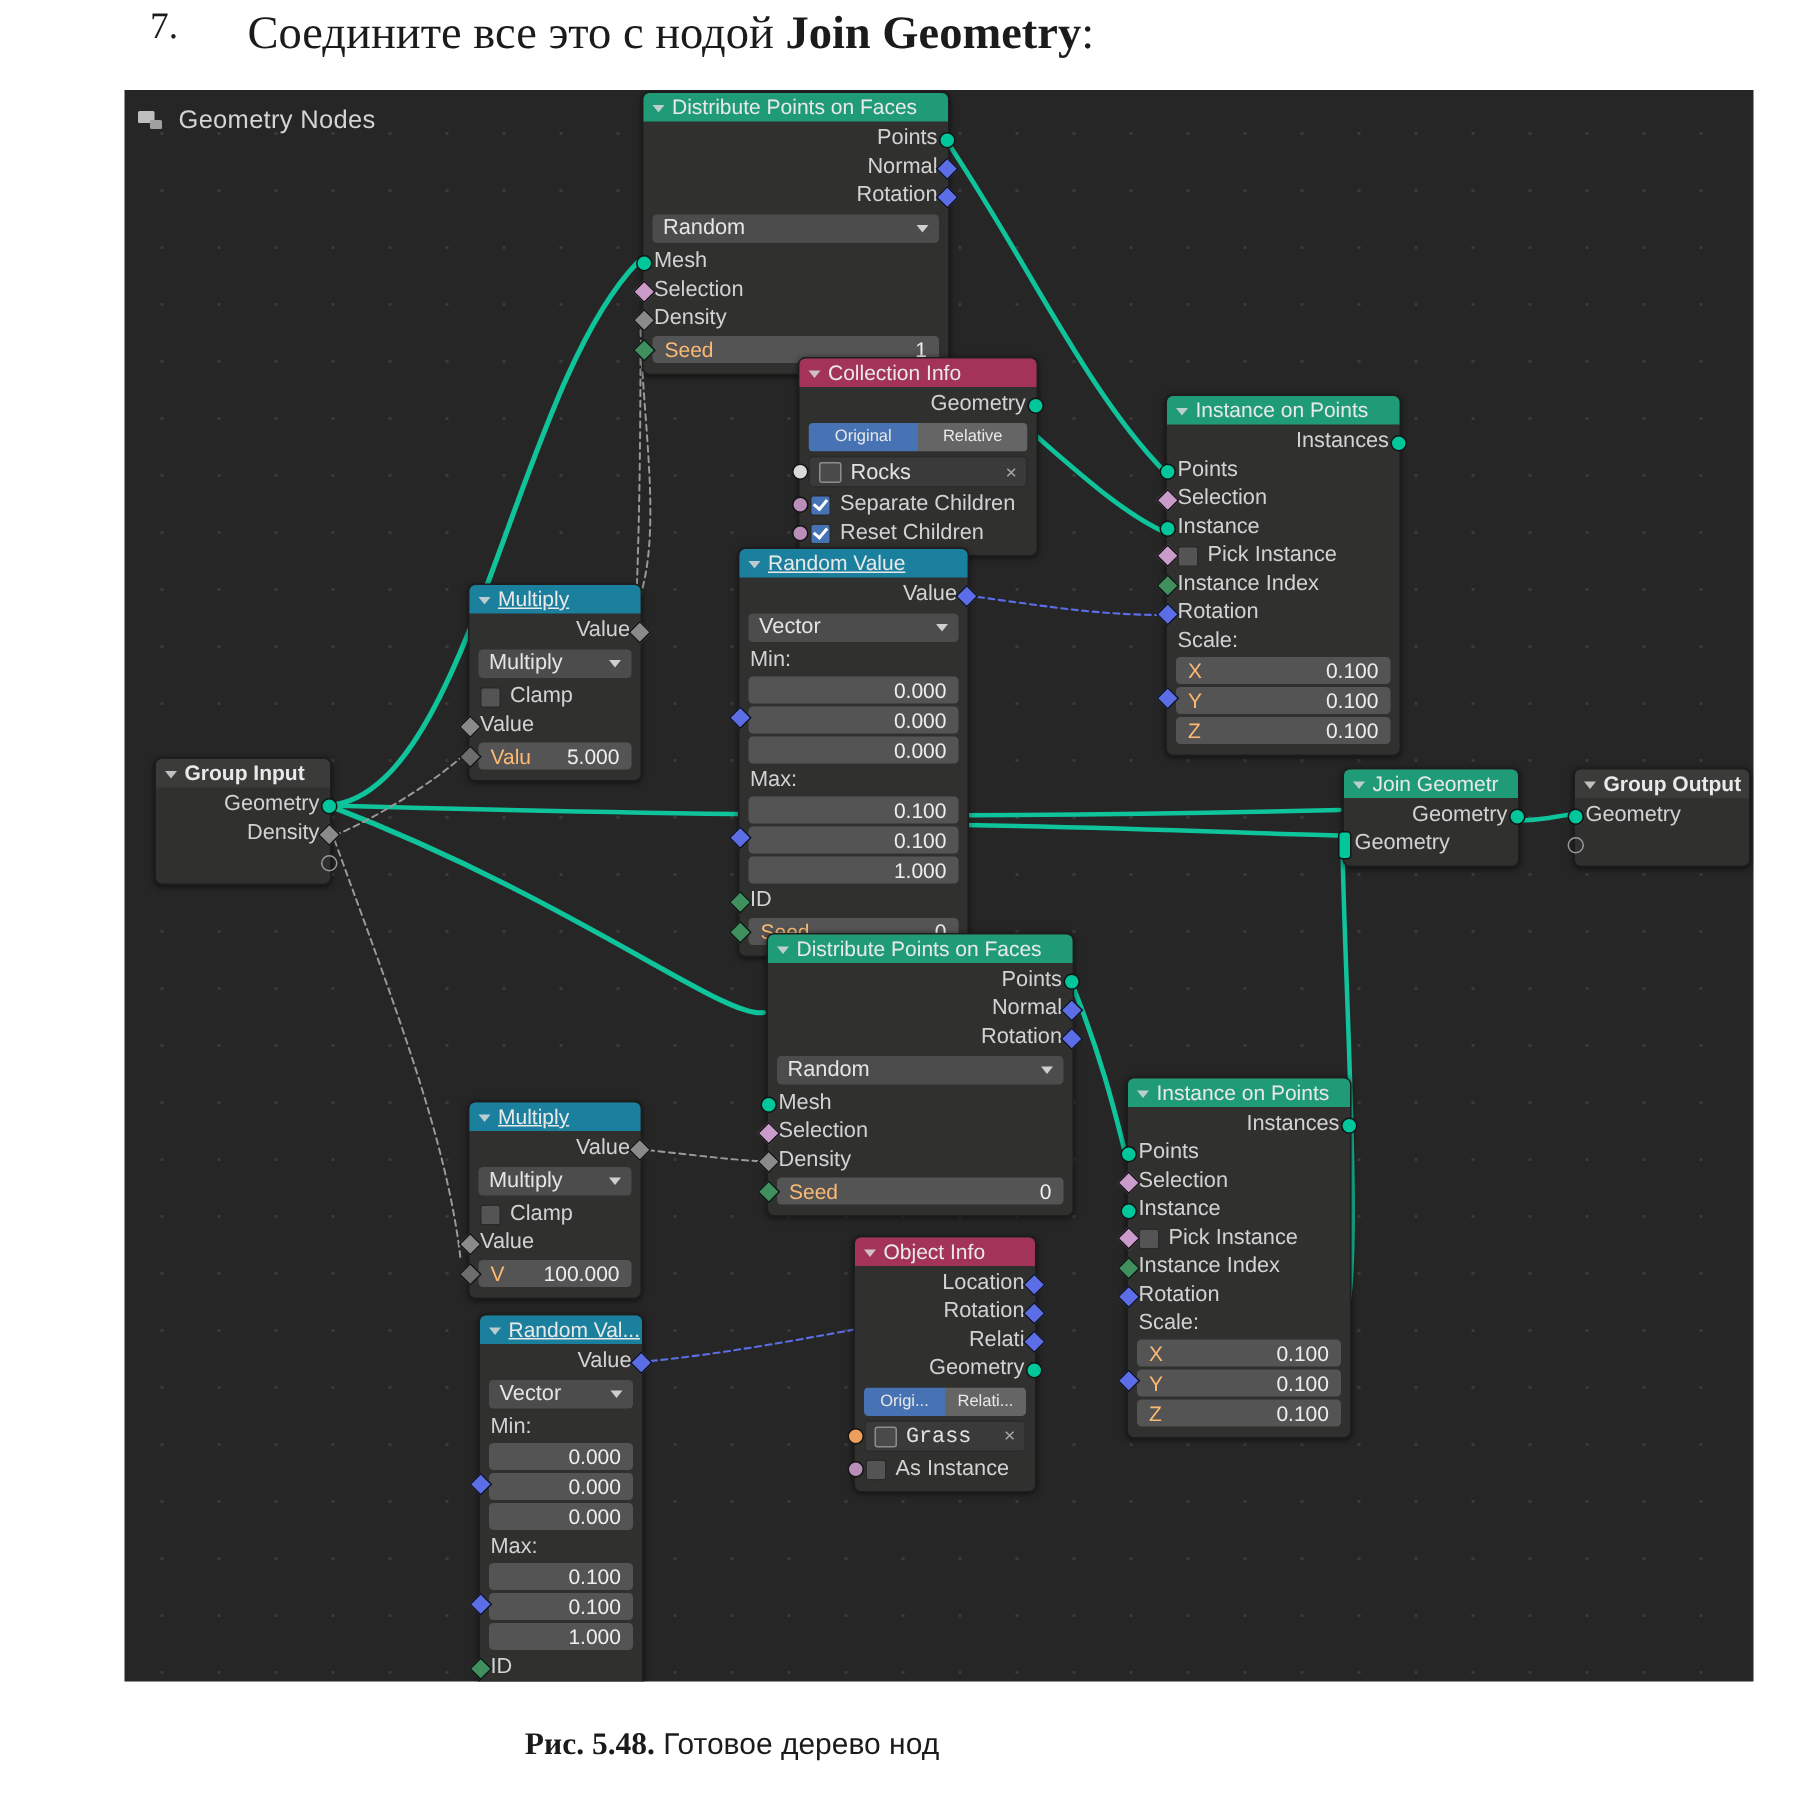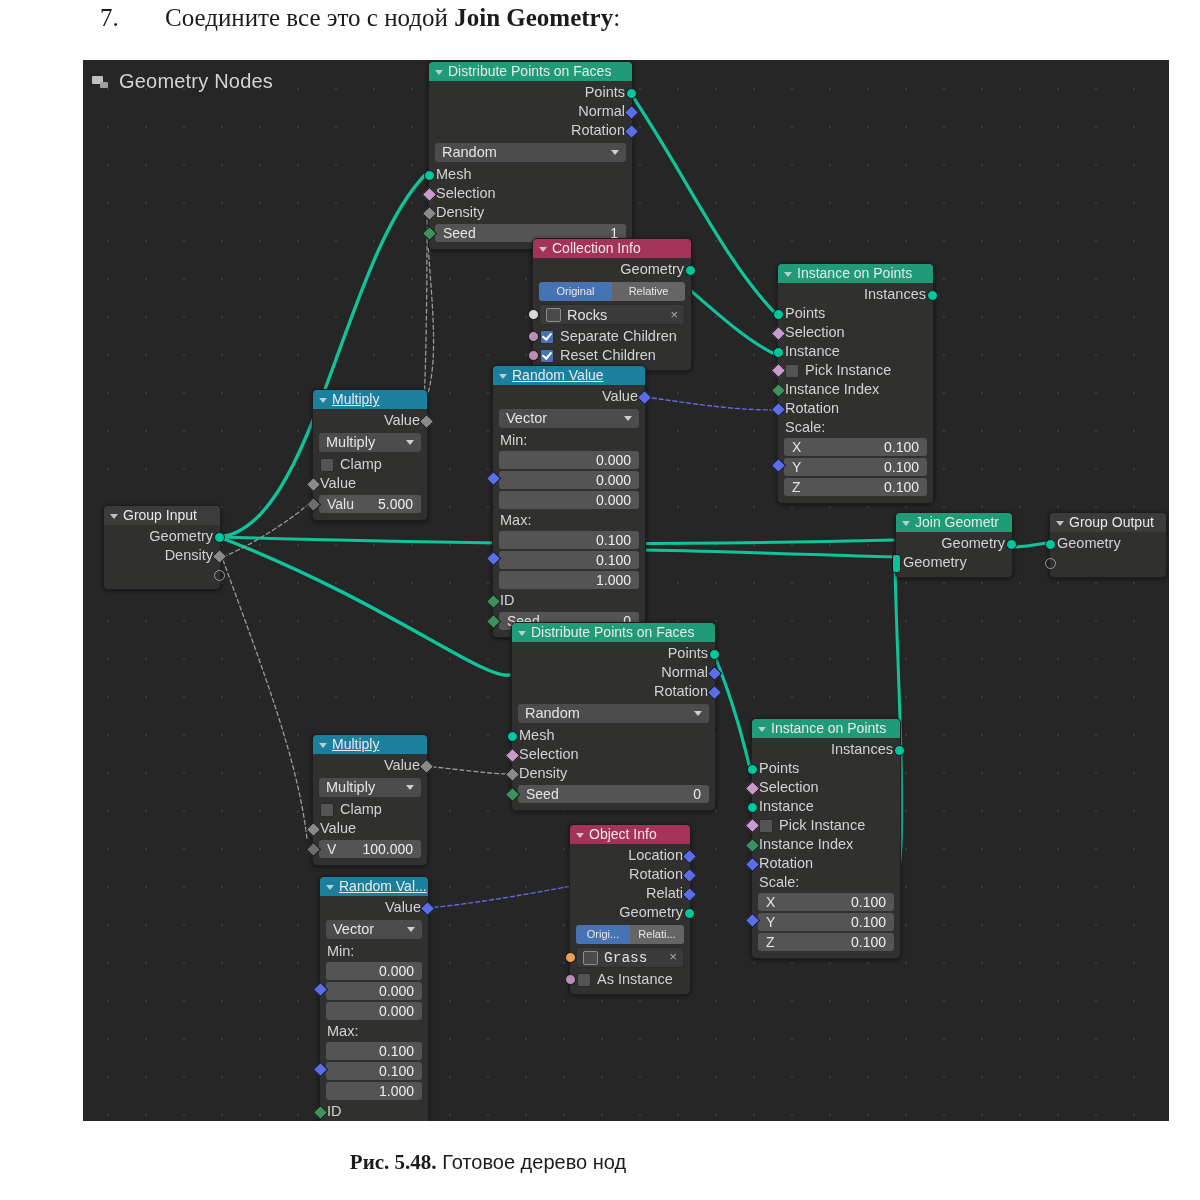--- a/index.html
+++ b/index.html
@@ -2,21 +2,21 @@
 <html><head>
 <meta charset="utf-8">
 <style>
   html,body{margin:0;padding:0;}
   body{
     width:1200px;height:1200px;background:#ffffff;
     font-family:"Liberation Sans", sans-serif;
     position:relative;overflow:hidden;
   }
   .step-num{position:absolute;left:100px;top:4px;font-family:"Liberation Serif",serif;font-size:25px;color:#1b1b1b;}
-  .step-text{position:absolute;left:165px;top:4px;font-family:"Liberation Serif",serif;font-size:25px;color:#1b1b1b;}
+  .step-text{position:absolute;left:165px;top:4px;font-family:"Liberation Serif",serif;font-size:31px;color:#1b1b1b;}
   .step-text b{font-weight:bold;}
   .caption{
     position:absolute;left:0;top:1150px;width:976px;text-align:center;
     font-family:"Liberation Serif", serif;font-size:21px;color:#1b1b1b;
   }
   .caption .cap-b{font-weight:bold;font-family:"Liberation Serif",serif;}
   .caption .cap-n{font-family:"Liberation Sans",sans-serif;font-size:20px;}
 
   
   #editor{
@@ -25,21 +25,21 @@
     background-image:radial-gradient(circle, #3a3a3a 1px, transparent 1.2px);
     background-size:38px 38px;
     background-position:6px 10px;
     overflow:hidden;
   }
   #wires{position:absolute;left:0;top:0;width:1086px;height:1061px;pointer-events:none;}
 
   .editor-header{
     position:absolute;left:8px;top:10px;display:flex;align-items:center;gap:10px;
   }
-  .editor-header .ed-title{color:#d4d4d4;font-size:20px;letter-spacing:.2px;}
+  .editor-header .ed-title{color:#d4d4d4;font-size:17px;letter-spacing:.2px;}
   .ed-icon{width:18px;height:16px;position:relative;display:inline-block;}
   .ed-icon i{position:absolute;background:#bfbfbf;display:block;}
 
   
   .node{
     position:absolute;background:#30302f;border-radius:5px;
     box-shadow:0 1px 4px rgba(0,0,0,.55);
     border:1px solid #1d1d1d;
     font-size:14.5px;color:#d6d6d6;
     overflow:visible;
@@ -49,21 +49,21 @@
     padding-left:6px;font-size:14px;color:#e9e9e9;white-space:nowrap;overflow:hidden;
     display:flex;align-items:center;gap:5px;
   }
   .hdr .tri{
     width:0;height:0;border-left:4px solid transparent;border-right:4px solid transparent;
     border-top:5px solid #d8d8d8;opacity:.85;margin-top:1px;
   }
   .hdr-geo{background:#1f9b78;}
   .hdr-blue{background:#1b7f9e;text-decoration:underline;}
   .hdr-pink{background:#a33358;}
-  .hdr-grey{background:#3b3b3a;}
+  .hdr-grey{background:#3b3b3a;font-weight:bold;}
   .node .body{padding:2px 0 5px 0;}
 
   .row{height:19px;line-height:19px;position:relative;padding:0 7px;white-space:nowrap;}
   .row.out{text-align:right;}
   .row.in{text-align:left;}
   .lbl{color:#d2d2d2;}
 
   
   .sock{position:absolute;width:9px;height:9px;top:5px;}
   .sock.l{left:-5px;}
@@ -78,21 +78,21 @@
   .sock.obj{background:#ed9e5c;border-radius:50%;border:1px solid #131313;}
   .sock.hollow{background:transparent;border:1.5px solid #9a9a9a;border-radius:50%;}
 
   
   .field{
     margin:2px 6px;height:18px;line-height:18px;background:#545454;border-radius:3px;
     display:flex;align-items:center;justify-content:space-between;padding:0 8px;
     font-size:14px;color:#e2e2e2;
   }
   .field.num{justify-content:flex-end;}
-  .field .fl{color:#e5e5e5;}
+  .field .fl{color:#fdba74;}
   .field .fr{color:#eeeeee;}
   .dropdown{
     margin:3px 6px;height:19px;line-height:19px;background:#4c4c4c;border-radius:3px;
     display:flex;align-items:center;justify-content:space-between;padding:0 7px;
     font-size:14.5px;color:#e4e4e4;
   }
   .dropdown .chev{
     width:0;height:0;border-left:4px solid transparent;border-right:4px solid transparent;
     border-top:5px solid #cfcfcf;
   }

